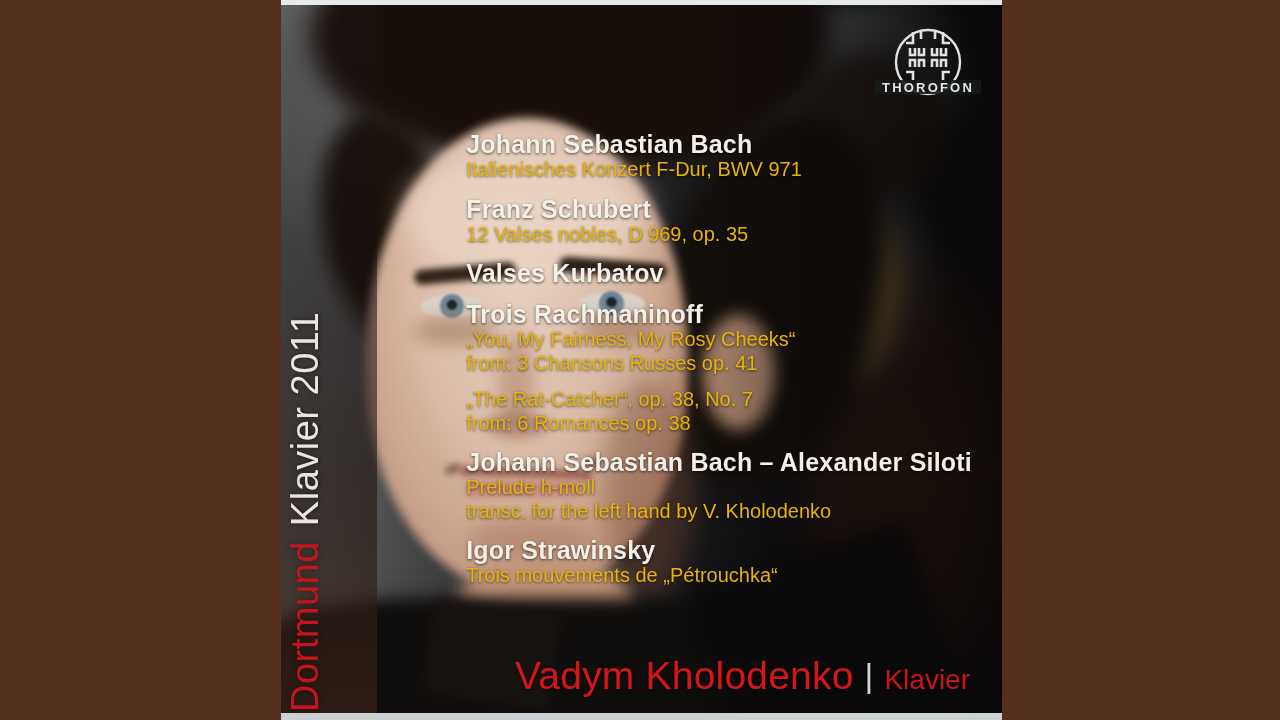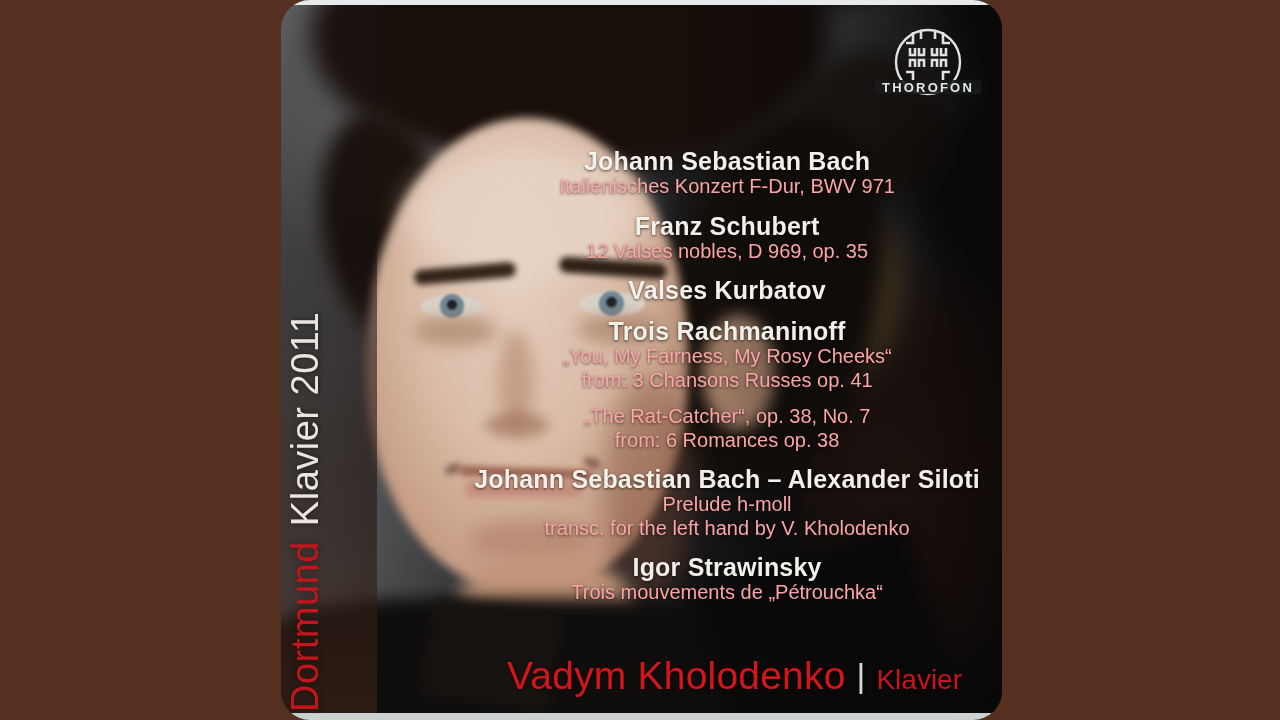--- a/index.html
+++ b/index.html
@@ -3,21 +3,21 @@
 <meta charset="utf-8">
 <style>
   * { box-sizing: border-box; }
   html, body { margin: 0; padding: 0; background: #552f20; }
   body { width: 1280px; height: 720px; overflow: hidden;
          font-family: "Liberation Sans", sans-serif; }
 
   .stage { position: relative; width: 1280px; height: 720px; background: #552f20; }
 
   .cover { position: absolute; left: 281px; top: 0; width: 721px; height: 720px;
-           overflow: hidden; background: #141315; border-radius: 29px; }
+           overflow: hidden; background: #141315; }
 
   
   .ph { position: absolute; }
   .bg-base { inset: 0;
     background: linear-gradient(100deg,#77797b 0%,#5e6163 14%,#3a3b3d 32%,#1e1e20 52%,#121012 70%,#0b090a 100%); }
   .gray-tl { left:-60px; top:-40px; width:360px; height:380px; border-radius:50%;
     background: radial-gradient(circle,#8b8d90 0%,rgba(110,112,115,.6) 55%,rgba(110,112,115,0) 75%);
     filter: blur(10px); }
   .gray-streak1 { left:430px; top:5px; width:270px; height:140px; transform:rotate(-16deg);
     background: linear-gradient(90deg,rgba(112,119,123,0),rgba(112,119,123,.85) 40%,rgba(90,96,100,.5) 80%,rgba(90,96,100,0));
@@ -103,29 +103,29 @@
   
   .vert { position:absolute; transform:rotate(-90deg); transform-origin:left bottom;
           white-space:nowrap; z-index:8; font-weight:500; }
   .v1 { left:3px; bottom:16px; font-size:36px; letter-spacing:.5px; color:#c3161c;
         text-shadow:0 0 6px rgba(0,0,0,.35); }
   .v2 { left:46px; bottom:8px; font-size:38px; letter-spacing:.5px; }
   .v2 .city { color:#c3161c; margin-right:15px; text-shadow:0 0 6px rgba(0,0,0,.35); }
   .v2 .rest { color:#e9e6e0; text-shadow:0 1px 4px rgba(0,0,0,.5); }
 
   
-  .program { position:absolute; top:130px; right:22px; text-align:center; z-index:8;margin-top:17px; }
+  .program { position:absolute; top:130px; right:30px; text-align:left; z-index:8; }
   .prog-group { margin-bottom:13px; }
   .composer { font-size:25px; line-height:28px; font-weight:700; color:#f3f0ea;
               letter-spacing:.2px; text-shadow:0 1px 3px rgba(0,0,0,.65); }
-  .work-line { font-size:20px; line-height:23.5px; font-weight:500; color:#fca5a5;
+  .work-line { font-size:20px; line-height:23.5px; font-weight:500; color:#eab308;
                text-shadow:0 1px 3px rgba(0,0,0,.65); }
 
   
-  .artist { position:absolute; right:40px; bottom:22px; z-index:8; white-space:nowrap; }
+  .artist { position:absolute; right:32px; bottom:22px; z-index:8; white-space:nowrap; }
   .artist .name { font-size:39px; font-weight:500; color:#d4161a; letter-spacing:.2px;
                   text-shadow:0 1px 4px rgba(0,0,0,.45); }
   .artist .sep { font-size:34px; font-weight:300; color:#d9d6d0; margin:0 11px;
                  position:relative; top:-2px; text-shadow:0 1px 3px rgba(0,0,0,.5); }
   .artist .role { font-size:28px; font-weight:500; color:#c9151a;
                   text-shadow:0 1px 4px rgba(0,0,0,.45); }
 </style>
 </head>
 <body>
 

